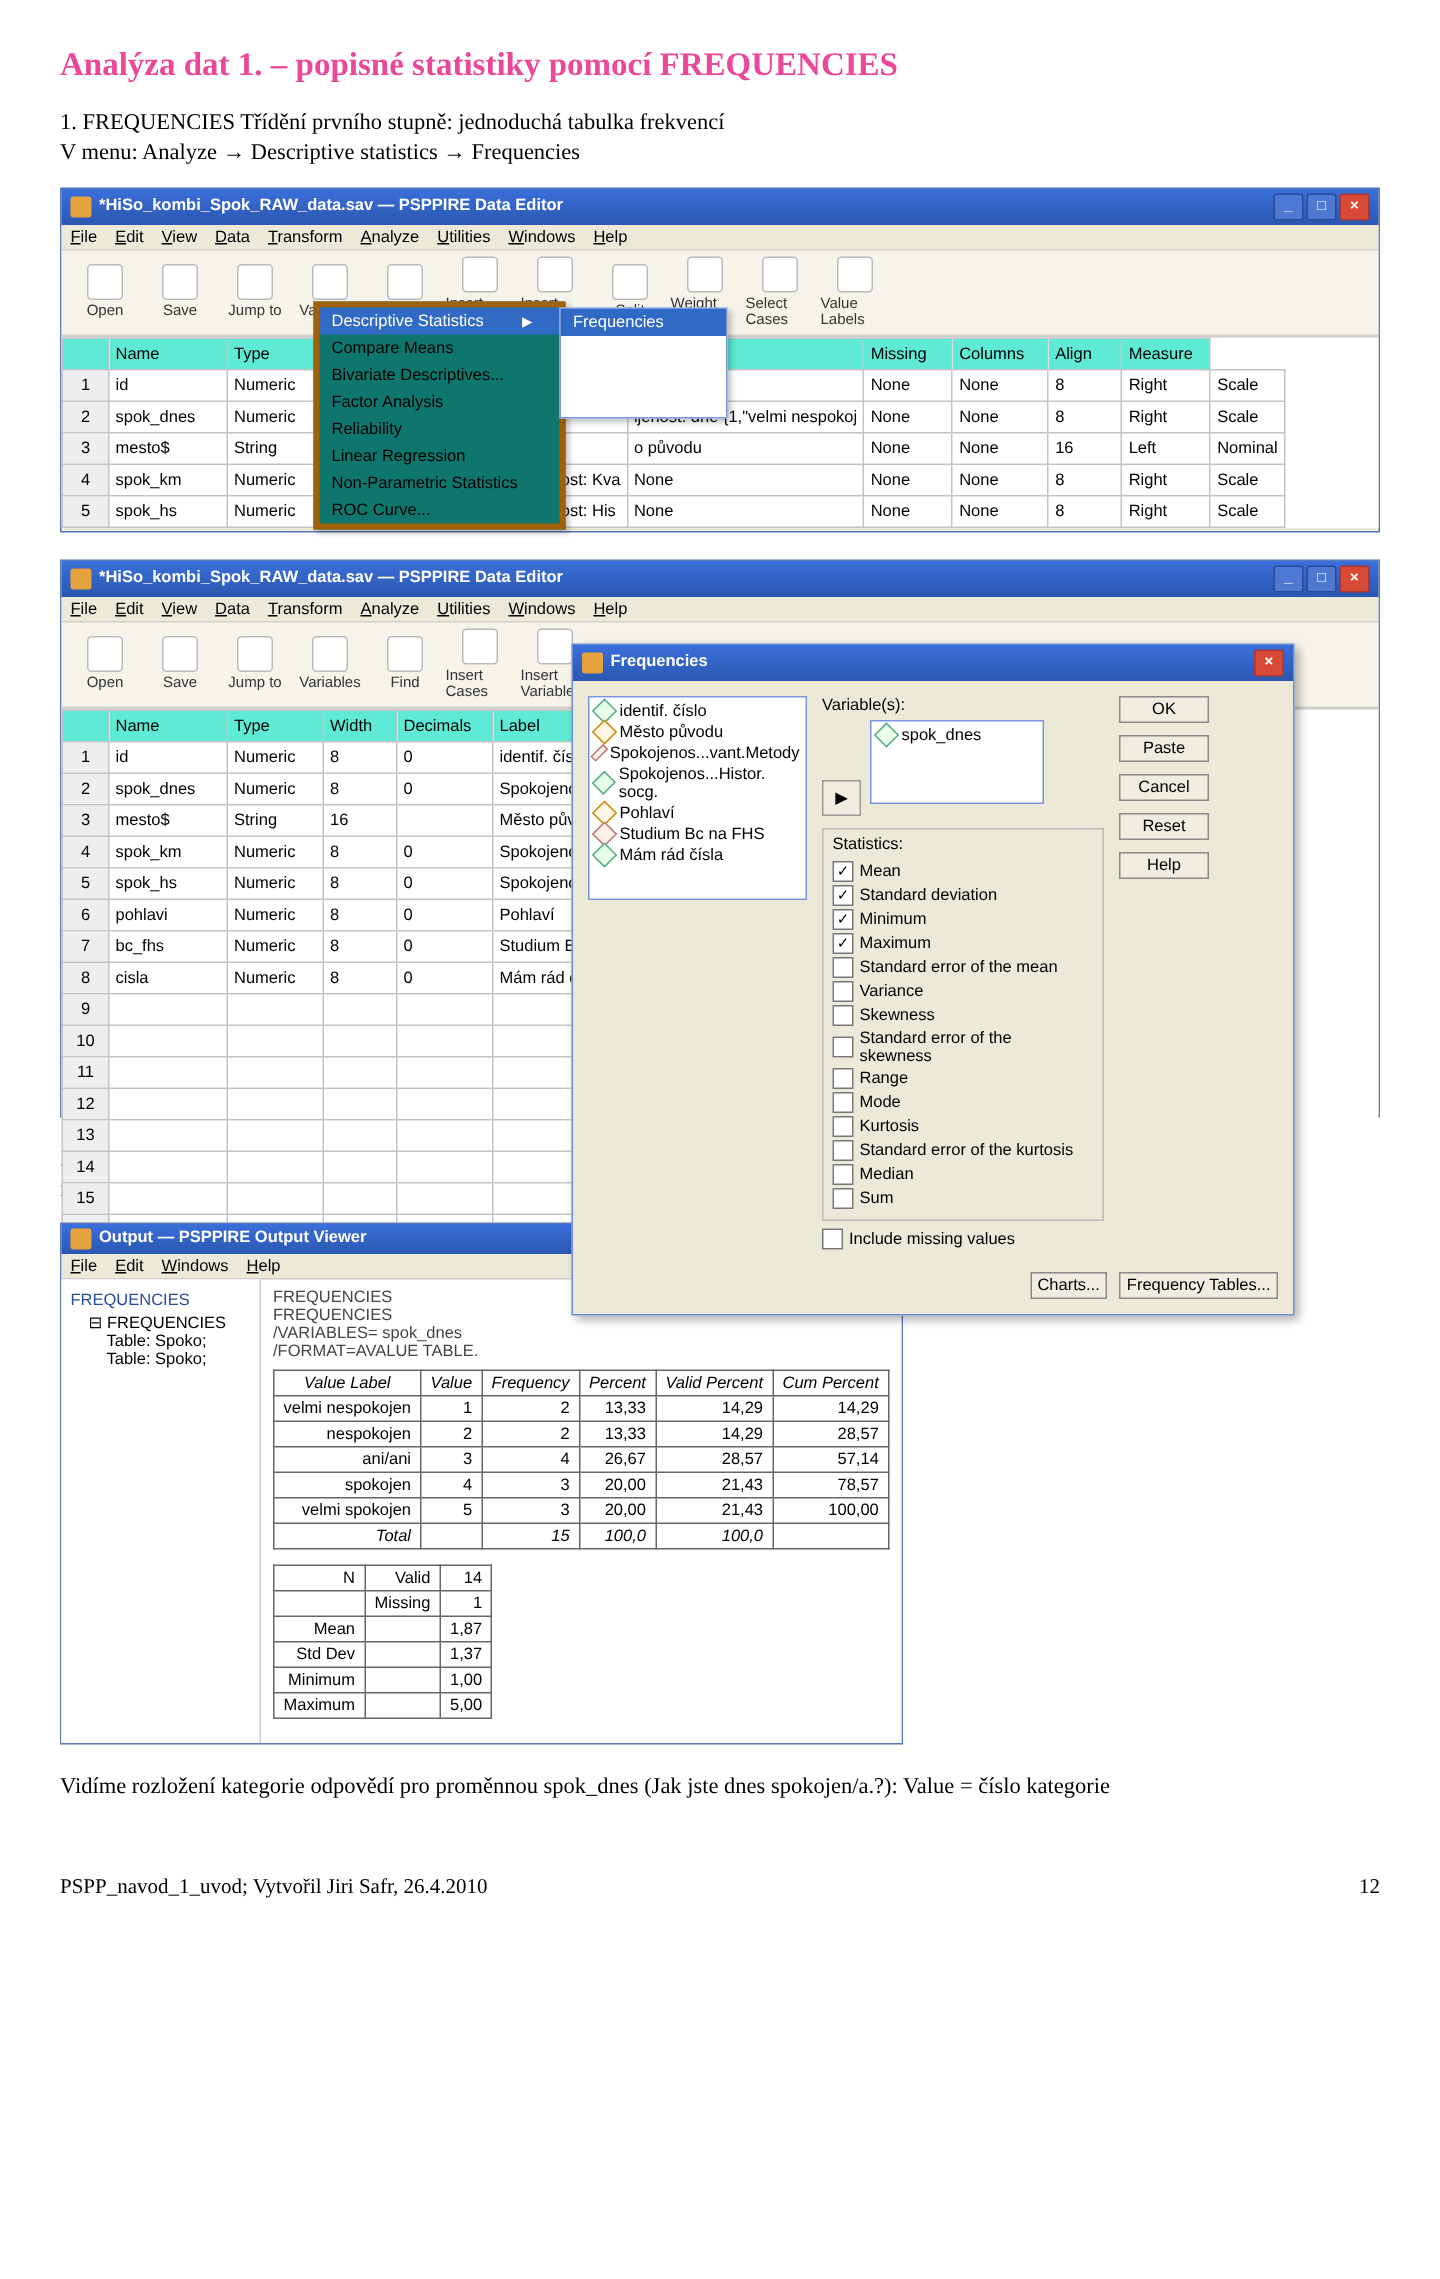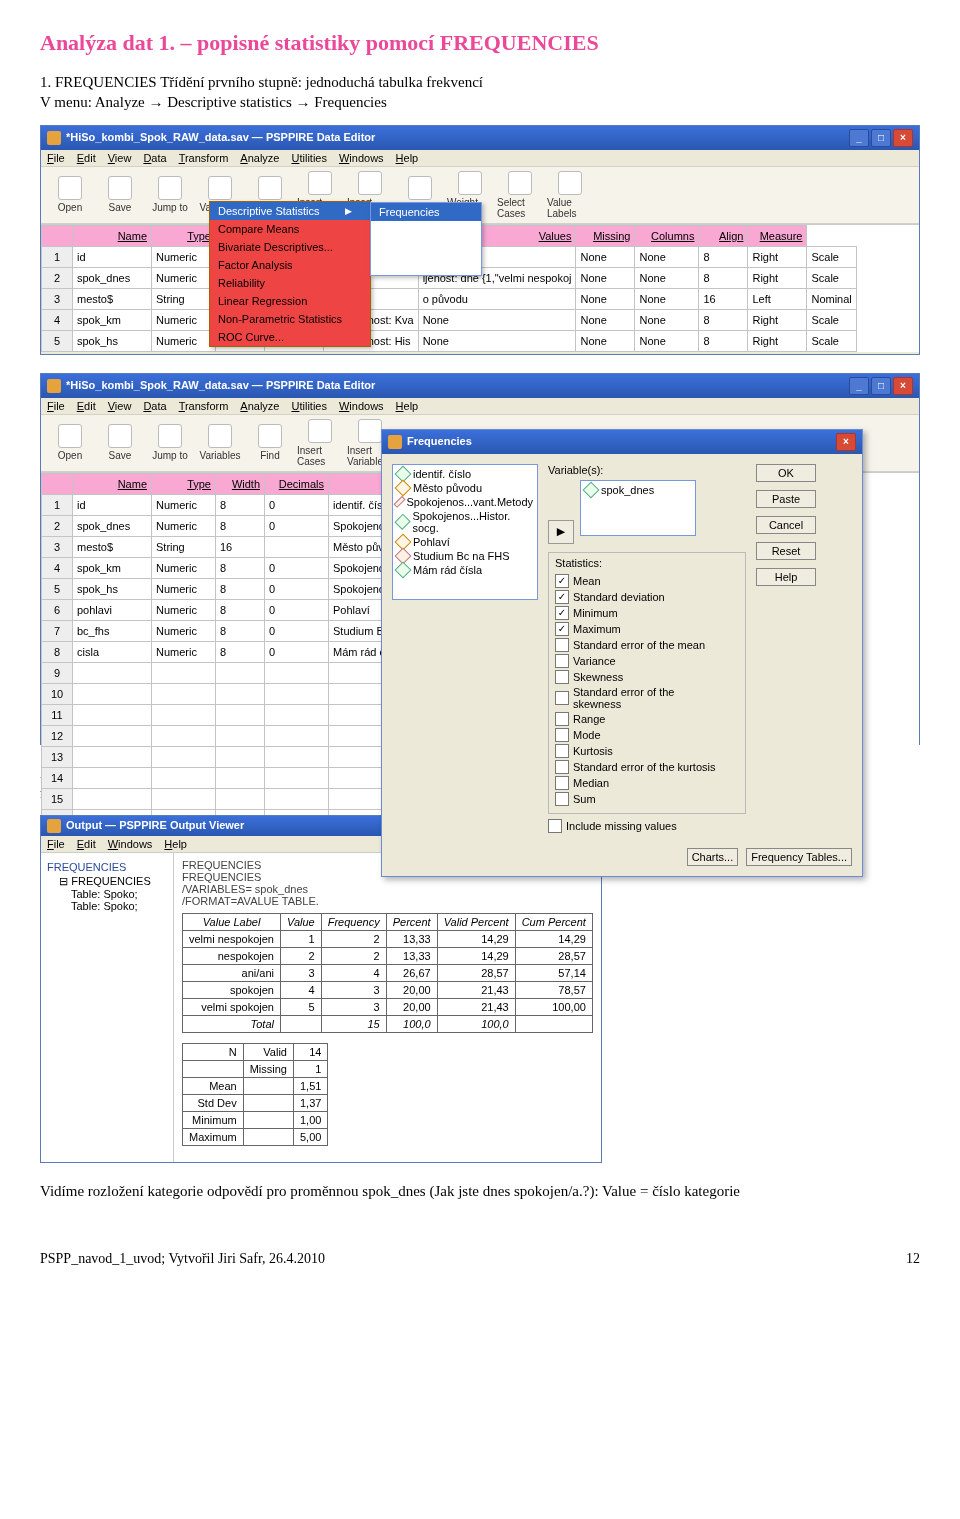--- a/index.html
+++ b/index.html
@@ -94,32 +94,31 @@
   }
   .grid th, .grid td {
     border: 1px solid #c4c4c4;
     padding: 2px 4px;
     background: #fff;
     height: 16px;
     overflow: hidden;
     white-space: nowrap;
   }
   .grid th {
-    background: #f9a8d4;
+    background: #5eead4;
     font-weight: normal;
-    text-align: right;
-    text-decoration: underline;
+    text-align: left;
   }
   .grid .rownum {
     background: #eee; text-align: center; width: 22px;
   }
   .dropdown {
     position: absolute;
-    background: #ef4444;
-    border: 1px solid #a16207;
+    background: #0f766e;
+    border: 4px solid #a16207;
     box-shadow: 2px 2px 4px rgba(0,0,0,0.25);
     font-size: 11px;
     z-index: 5;
   }
   .dropdown .dd-item {
     padding: 3px 18px 3px 8px;
     display: flex; justify-content: space-between; align-items: center;
   }
   .dropdown .dd-item.hl {
     background: #316ac5; color: #fff;
@@ -171,21 +170,21 @@
   .li .vico.green { border-color: #5a8; background: #eaffea; }
   .li .vico.orange { border-color: #c80; background:#fff6e6;}
   .movebtn {
     width: 24px; height: 22px;
     border: 1px solid #999; background: #f0ede0;
     display: flex; align-items: center; justify-content: center;
     margin-top: 40px;
   }
   .group {
     border: 1px solid #bbb;
-    padding: 4px 20px 6px 6px;
+    padding: 4px 10px 6px 6px;
     width: 170px;
   }
   .group .g-title { font-size: 11px; margin-bottom: 4px; }
   .chk {
     display: flex; align-items: center; gap: 4px;
     font-size: 11px; padding: 1px 0;
   }
   .chk .cb {
     width: 12px; height: 12px;
     border: 1px solid #777; background: #fff;
@@ -792,21 +791,21 @@
               <td class="">14</td>
             </tr>
             <tr>
               <td class="lbl"></td>
               <td class="lbl">Missing</td>
               <td class="">1</td>
             </tr>
             <tr>
               <td class="lbl">Mean</td>
               <td class="lbl"></td>
-              <td class="">1,51</td>
+              <td class="">1,87</td>
             </tr>
             <tr>
               <td class="lbl">Std Dev</td>
               <td class="lbl"></td>
               <td class="">1,37</td>
             </tr>
             <tr>
               <td class="lbl">Minimum</td>
               <td class="lbl"></td>
               <td class="">1,00</td>

